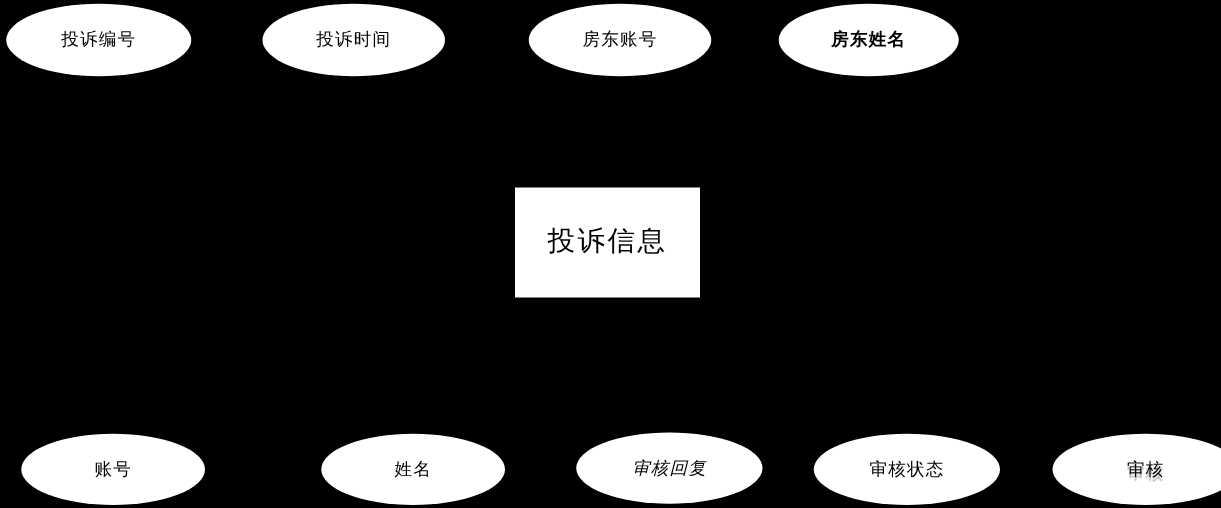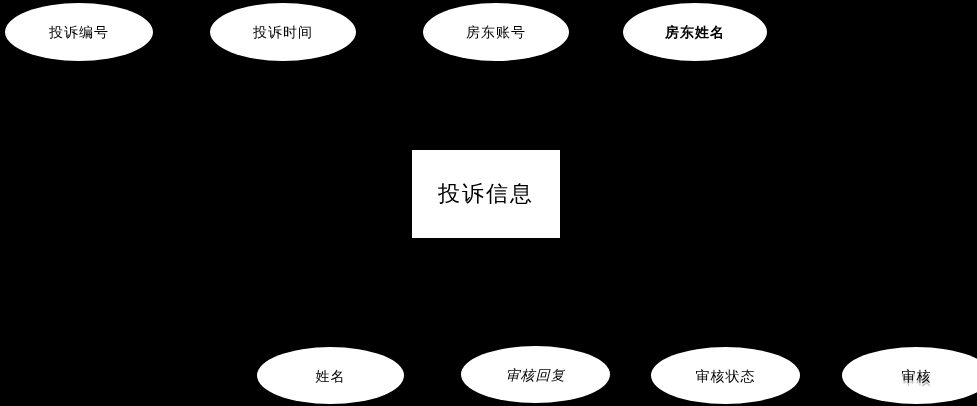--- a/index.html
+++ b/index.html
@@ -65,20 +65,23 @@
 
   <div class="node attr" style="left:623px; top:3px; width:144px; height:58px;font-weight:bold;">
     <span class="node-label">房东姓名</span>
   </div>
 
 
   <div class="node entity" style="left:412px; top:150px; width:148px; height:88px;">
     <span class="node-label">投诉信息</span>
   </div>
 
+  <div class="node attr" style="left:17px; top:347px; width:147px; height:57px;">
+    <span class="node-label">账号</span>
+  </div>
 
   <div class="node attr" style="left:257px; top:347px; width:147px; height:57px;">
     <span class="node-label">姓名</span>
   </div>
 
   <div class="node attr" style="left:461px; top:346px; width:149px; height:57px;font-style:italic;">
     <span class="node-label">审核回复</span>
   </div>
 
   <div class="node attr" style="left:651px; top:347px; width:149px; height:57px;">

